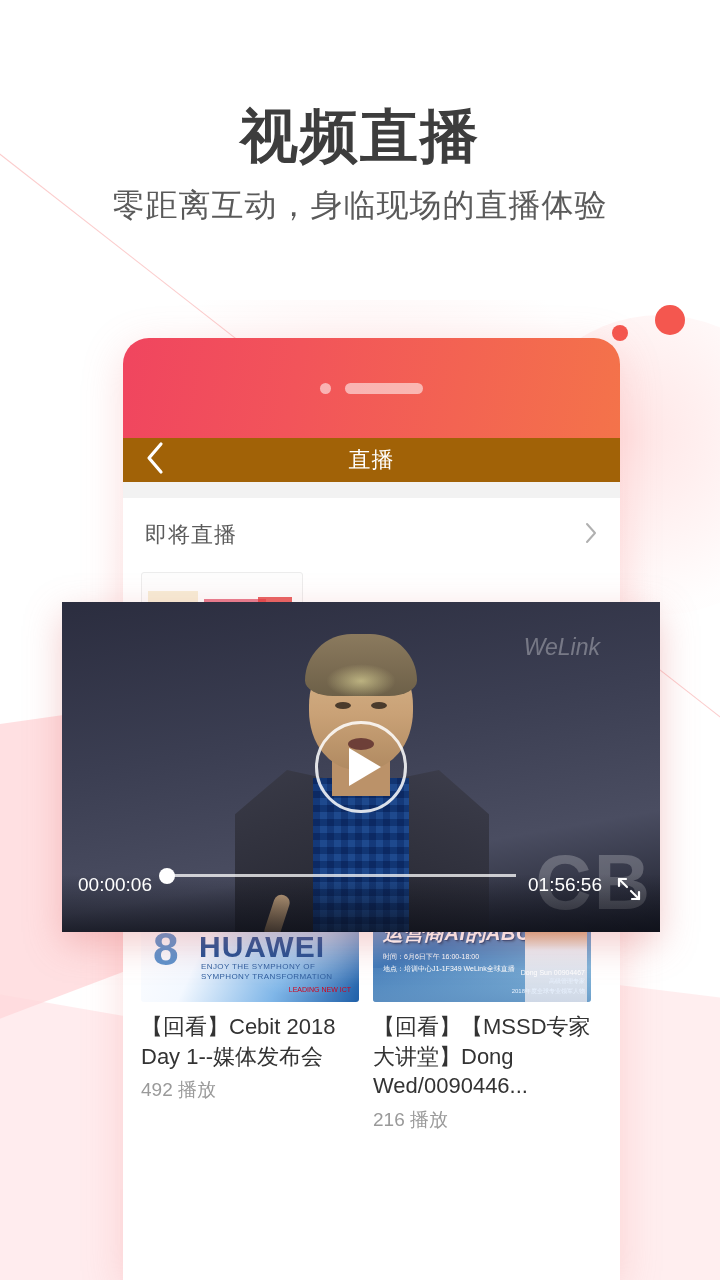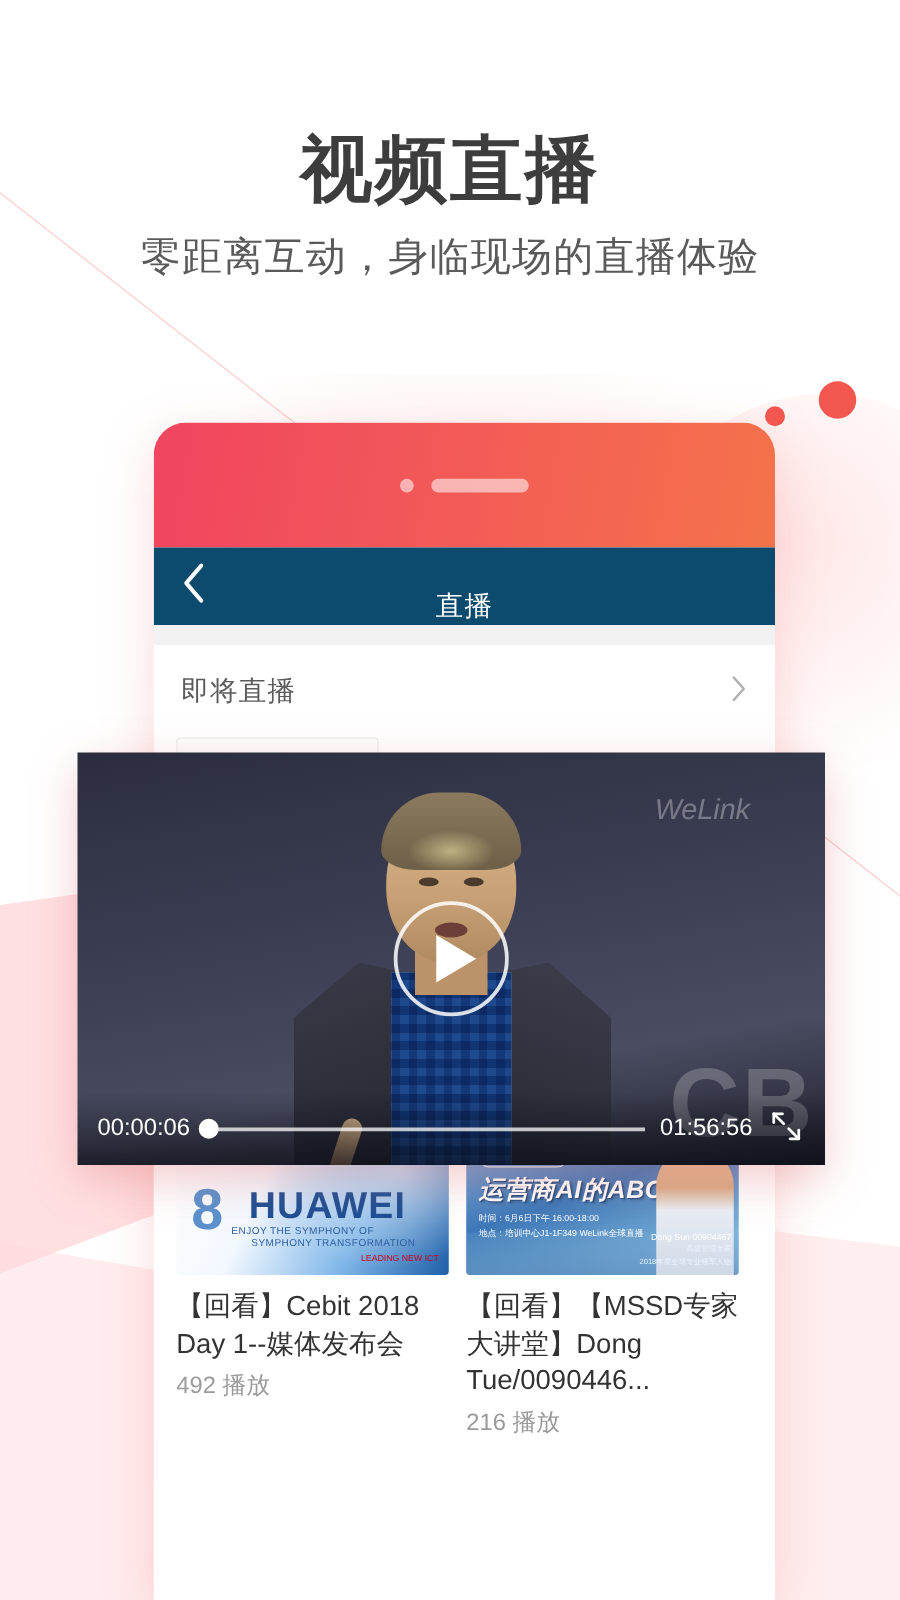--- a/index.html
+++ b/index.html
@@ -101,23 +101,23 @@
   .phone-top {
     height:100px;
     background:linear-gradient(100deg,#f0455f 0%,#f2545a 35%,#f4734a 100%);
     display:flex; align-items:center; justify-content:center;
     gap:14px;
   }
   .cam-dot { width:11px; height:11px; border-radius:50%; background:rgba(255,255,255,.55); }
   .speaker { width:78px; height:11px; border-radius:6px; background:rgba(255,255,255,.55); }
 
   .nav-bar {
-    height:62px;
-    background:#0c4a6e;
-    display:flex; align-items:flex-end;
+    height:44px;
+    background:#a16207;
+    display:flex; align-items:center;
     position:relative;
   }
   .nav-back { position:absolute; left:22px; top:50%; transform:translateY(-50%); }
   .nav-title {
     width:100%; text-align:center;
     color:#ffffff; font-size:22px; letter-spacing:1px;
   }
 
   .app-body { background:#ffffff; }
   .gap-strip { height:16px; background:#f2f2f2; }
@@ -213,21 +213,21 @@
     background:radial-gradient(circle at 50% 100%, #d0021b 0 40%, transparent 41%);
   }
   .card-thumb-1 .hw-8 {
     position:absolute; left:12px; top:44px; font-size:46px; color:#3f7fc4; font-weight:bold; opacity:.85;
   }
   .card-thumb-1 .hw-word {
     position:absolute; left:58px; top:52px; font-size:30px; font-weight:bold;
     color:#1f4f94; letter-spacing:1px;
   }
   .card-thumb-1 .hw-sub1 {
-    position:absolute; left:44px; top:84px; font-size:8px; color:#2f5e9e; letter-spacing:.4px;
+    position:absolute; left:60px; top:84px; font-size:8px; color:#2f5e9e; letter-spacing:.4px;
   }
   .card-thumb-1 .hw-sub2 {
     position:absolute; left:60px; top:94px; font-size:8px; color:#2f5e9e; letter-spacing:.4px;
   }
   .card-thumb-1 .hw-corner {
     position:absolute; right:8px; bottom:8px; font-size:7px; color:#d0021b; text-align:right; line-height:1.3;
   }
   .card-thumb-1 .swoosh {
     position:absolute; right:-20px; top:-10px; width:170px; height:150px;
     background:radial-gradient(ellipse at 70% 40%, rgba(255,255,255,.55), transparent 60%);
@@ -347,21 +347,21 @@
   .p-opt { display:flex; align-items:center; gap:9px; color:#ffffff; font-size:23px; }
   .caret { width:0; height:0; border-left:9px solid transparent; border-right:9px solid transparent; border-top:10px solid #ffffff; }
   .p-watermark {
     position:absolute; right:60px; top:32px;
     font-size:23px; color:rgba(255,255,255,.32); font-style:italic;
   }
 
   .player-bottombar {
     position:absolute; left:0; bottom:0; width:100%; height:58px;
     background:linear-gradient(0deg,rgba(10,12,20,.68),rgba(10,12,20,0));
-    display:flex; align-items:center; padding:0 16px; gap:12px;
+    display:flex; align-items:flex-start; padding:0 16px; gap:12px;
   }
   .t-label { color:#ffffff; font-size:19px; flex:none; font-family:"Liberation Sans",sans-serif; }
   .track { flex:1; height:3px; background:rgba(255,255,255,.75); position:relative; }
   .track-knob {
     position:absolute; left:0; top:50%; transform:translate(-50%,-50%);
     width:16px; height:16px; border-radius:50%; background:#ffffff;
   }
   .fs-icon { flex:none; }
 
   .play-btn {
@@ -485,21 +485,21 @@
           <span class="city"></span>
           <span class="tag">MSSD 专家大讲堂</span>
           <span class="big-title">运营商AI的ABCDES</span>
           <span class="meta1">时间：6月6日下午 16:00-18:00</span>
           <span class="meta2">地点：培训中心J1-1F349  WeLink全球直播</span>
           <span class="portrait"></span>
           <span class="p-name">Dong Sun 00904467</span>
           <span class="p-role">高级管理专家</span>
           <span class="p-role2">2018年度全球专业领军人物</span>
         </div>
-        <div class="card-title">【回看】【MSSD专家大讲堂】Dong Tue/0090446...</div>
+        <div class="card-title">【回看】【MSSD专家大讲堂】Dong Wed/0090446...</div>
         <div class="card-plays">216 播放</div>
       </div>
     </div>
   </div>
 </div>
 
 <div class="player">
 
   <div class="player-stage">
     <span class="fig-jacket-l"></span>

